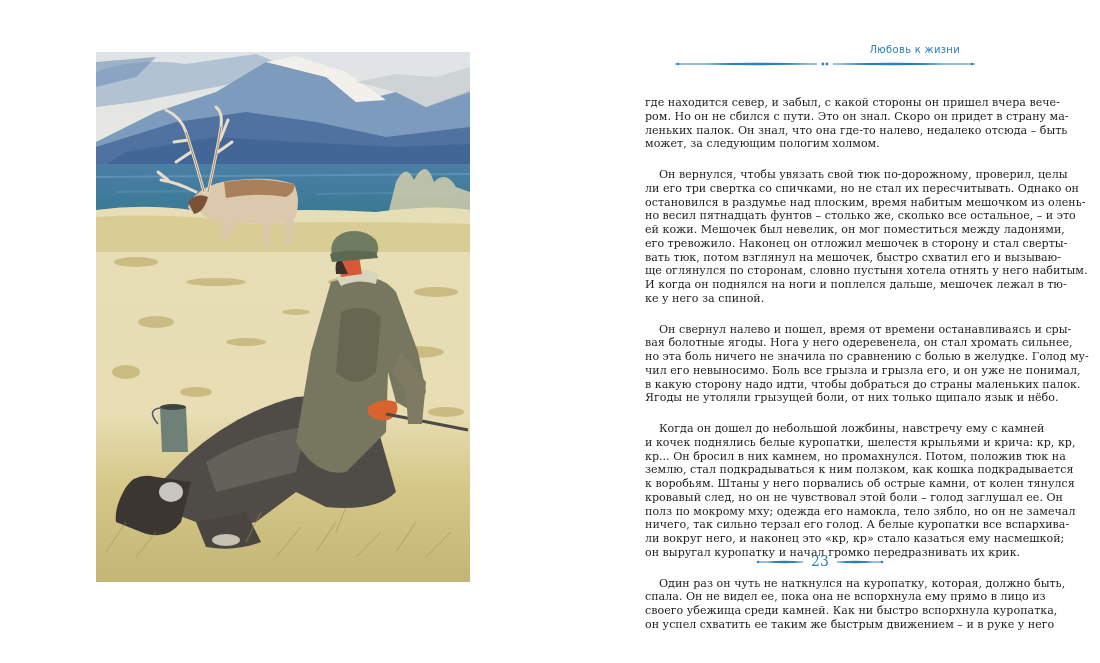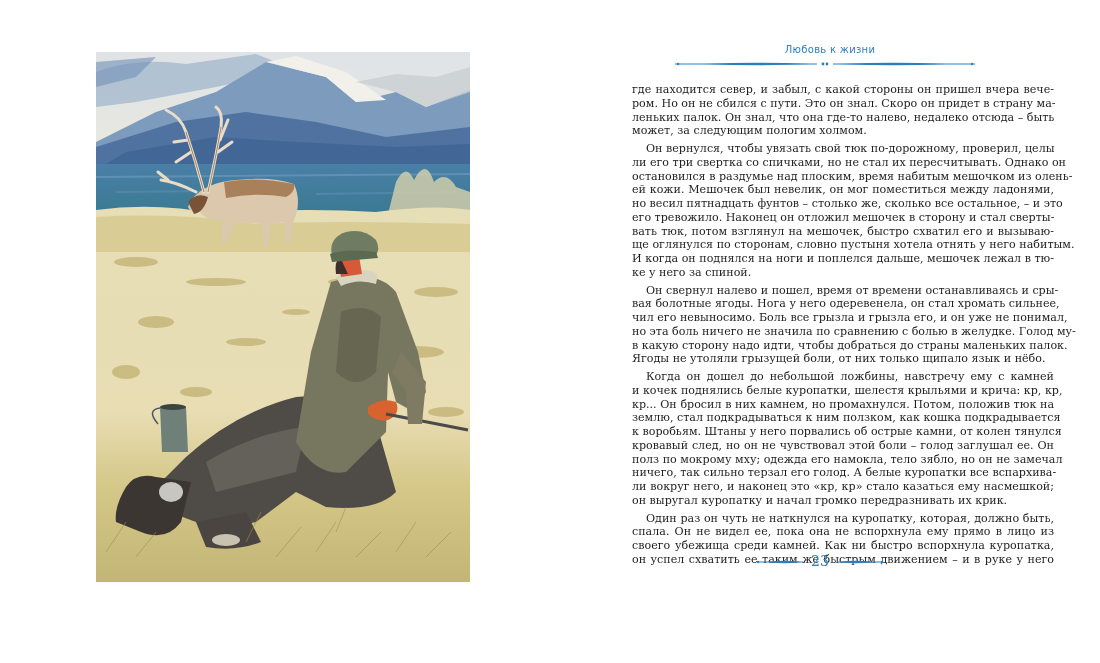--- a/index.html
+++ b/index.html
@@ -11,31 +11,31 @@
 
     
     .illustration {
       position: absolute; left: 96px; top: 52px; width: 374px; height: 530px;
       overflow: hidden;
     }
     .illustration svg { display: block; width: 374px; height: 530px; }
 
     
     .running-head {
-      position: absolute; left: 700px; top: 44px; width: 260px; text-align: center;
+      position: absolute; left: 700px; top: 44px; width: 260px; text-align: right;
       font-family: "DejaVu Sans", "Liberation Sans", sans-serif; font-size: 10px; color: #2a7fbf;
       letter-spacing: 0.3px;
     }
     .head-rule { position: absolute; left: 675px; top: 60px; width: 300px; height: 8px; }
     .text-block {
       position: absolute; left: 628px; top: 79px; width: 430px;
       font-family: "DejaVu Serif", "Liberation Serif", serif;
       font-size: 11.1px; line-height: 13.75px; color: #1e1e1e; text-align: justify;
     }
-    .text-block p { margin: 4px; }
+    .text-block p { margin: 17px; }
     .line { display: block; white-space: nowrap; text-align-last: justify; text-align: justify; height: 13.75px; }
     .line.last { text-align-last: left; }
     .folio {
       position: absolute; left: 755px; top: 552px; width: 130px; height: 20px;
     }
     .folio-num {
       position: absolute; left: 52px; top: 1px; width: 26px; text-align: center;
       font-family: "DejaVu Serif", "Liberation Serif", serif; font-size: 14px; color: #2a7fbf;
     }
   </style>
@@ -176,33 +176,33 @@
     <p>
       <span class="line">где находится север, и забыл, с какой стороны он пришел вчера вече-</span>
       <span class="line">ром. Но он не сбился с пути. Это он знал. Скоро он придет в страну ма-</span>
       <span class="line">леньких палок. Он знал, что она где-то налево, недалеко отсюда – быть</span>
       <span class="line last">может, за следующим пологим холмом.</span>
     </p>
     <p>
       <span class="line" style="padding-left:14px">Он вернулся, чтобы увязать свой тюк по-дорожному, проверил, целы</span>
       <span class="line">ли его три свертка со спичками, но не стал их пересчитывать. Однако он</span>
       <span class="line">остановился в раздумье над плоским, время набитым мешочком из олень-</span>
+      <span class="line">но весил пятнадцать фунтов – столько же, сколько все остальное, – и это</span>
       <span class="line">ей кожи. Мешочек был невелик, он мог поместиться между ладонями,</span>
-      <span class="line">но весил пятнадцать фунтов – столько же, сколько все остальное, – и это</span>
       <span class="line">его тревожило. Наконец он отложил мешочек в сторону и стал сверты-</span>
       <span class="line">вать тюк, потом взглянул на мешочек, быстро схватил его и вызываю-</span>
       <span class="line">ще оглянулся по сторонам, словно пустыня хотела отнять у него набитым.</span>
       <span class="line">И когда он поднялся на ноги и поплелся дальше, мешочек лежал в тю-</span>
       <span class="line last">ке у него за спиной.</span>
     </p>
     <p>
       <span class="line" style="padding-left:14px">Он свернул налево и пошел, время от времени останавливаясь и сры-</span>
       <span class="line">вая болотные ягоды. Нога у него одеревенела, он стал хромать сильнее,</span>
+      <span class="line">но эта боль ничего не значила по сравнению с болью в желудке. Голод му-</span>
       <span class="line">чил его невыносимо. Боль все грызла и грызла его, и он уже не понимал,</span>
-      <span class="line">но эта боль ничего не значила по сравнению с болью в желудке. Голод му-</span>
       <span class="line">в какую сторону надо идти, чтобы добраться до страны маленьких палок.</span>
       <span class="line last">Ягоды не утоляли грызущей боли, от них только щипало язык и нёбо.</span>
     </p>
     <p>
       <span class="line" style="padding-left:14px">Когда он дошел до небольшой ложбины, навстречу ему с камней</span>
       <span class="line">и кочек поднялись белые куропатки, шелестя крыльями и крича: кр, кр,</span>
       <span class="line">кр... Он бросил в них камнем, но промахнулся. Потом, положив тюк на</span>
       <span class="line">землю, стал подкрадываться к ним ползком, как кошка подкрадывается</span>
       <span class="line">к воробьям. Штаны у него порвались об острые камни, от колен тянулся</span>
       <span class="line">кровавый след, но он не чувствовал этой боли – голод заглушал ее. Он</span>

